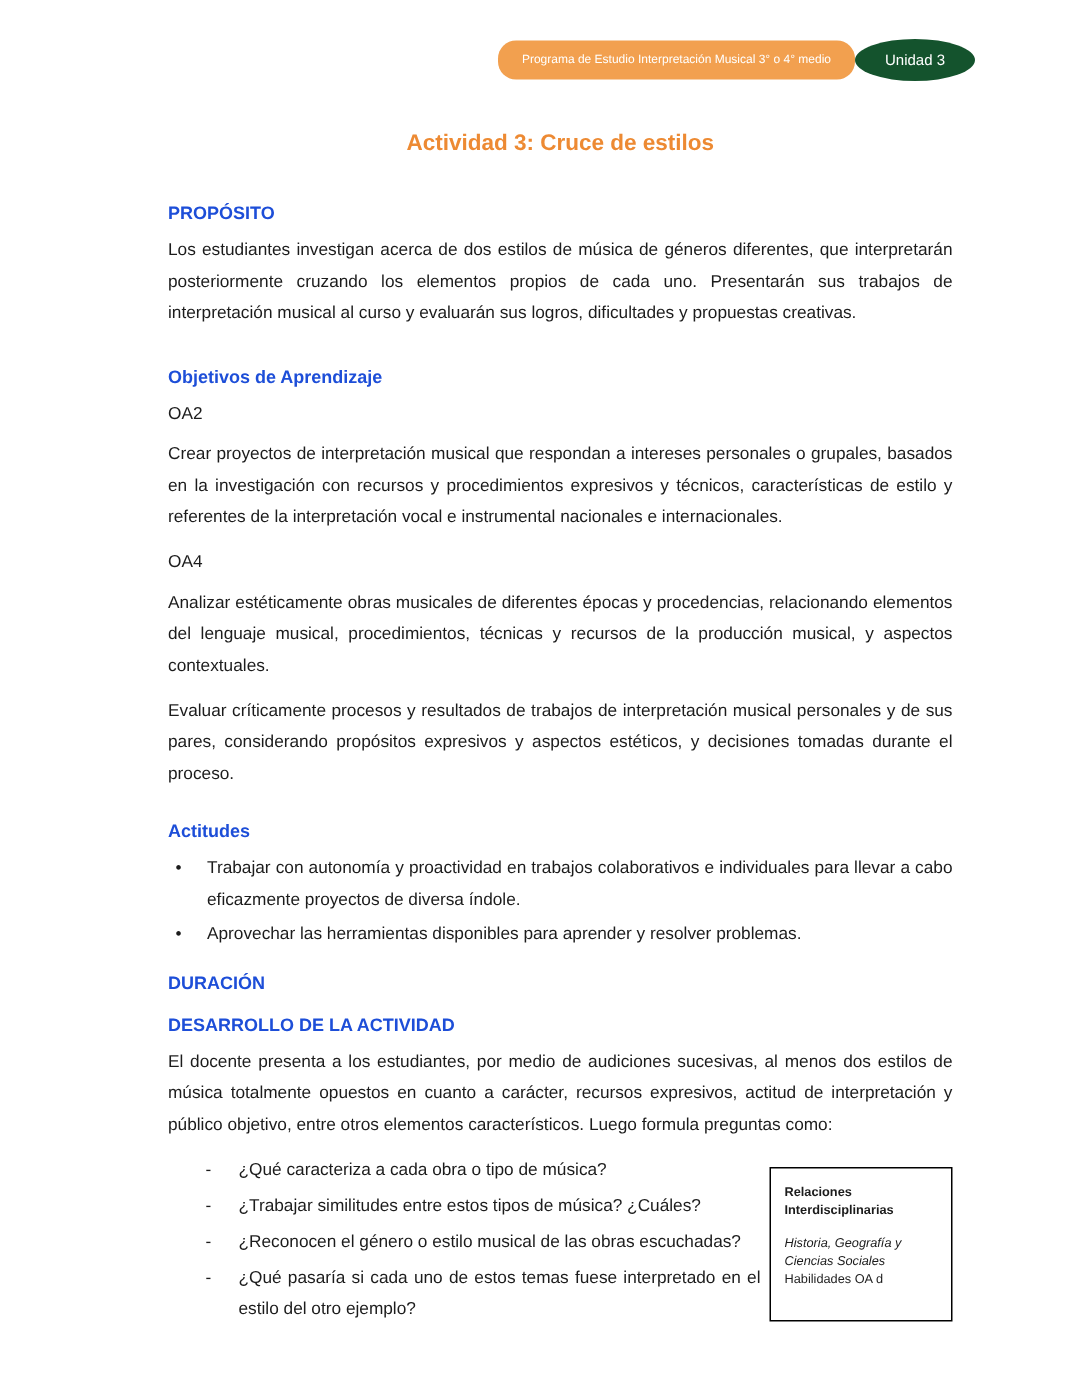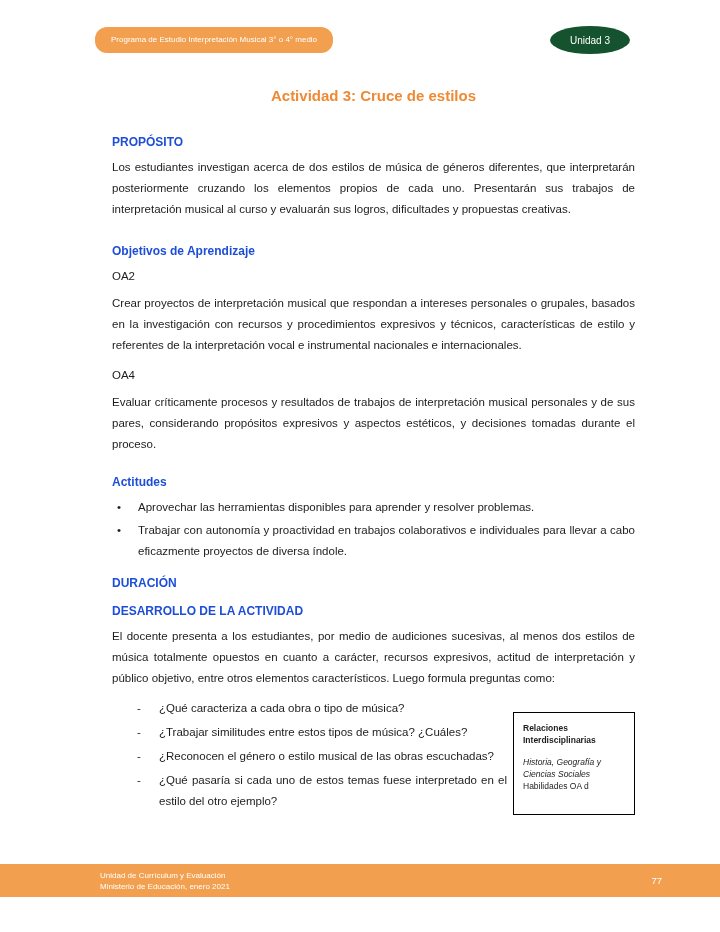--- a/index.html
+++ b/index.html
@@ -10,23 +10,23 @@
     height: 932px;
     background: #ffffff;
     margin: 0 auto;
     font-family: "Liberation Sans", sans-serif;
     color: #1c1c1c;
     overflow: hidden;
   }
   
   .header {
     display: flex;
-    justify-content: space-between;
-    align-items: center;
-    padding: 26px 90px 0 95px;
+    justify-content: flex-end;
+    align-items: center;
+    padding: 26px 70px 0 95px;
   }
   .badge-rect {
     background: #F2A04F;
     color: #ffffff;
     font-size: 8px;
     line-height: 10px;
     padding: 8px 16px;
     border-radius: 12px;
     white-space: nowrap;
   }
@@ -90,21 +90,21 @@
   }
   ul.dot-list li::before {
     content: "\2022";
     position: absolute;
     left: 3px;
     top: 0;
   }
   
   .dev-row {
     display: flex;
-    align-items: flex-end;
+    align-items: center;
     margin-top: 4px;
   }
   ul.dash-list {
     list-style: none;
     margin: 0;
     padding-left: 25px;
     flex: 1;
   }
   ul.dash-list li {
     position: relative;
@@ -180,27 +180,28 @@
 
     <h2 class="hd">PROPÓSITO</h2>
     <p class="body-p">Los estudiantes investigan acerca de dos estilos de música de géneros diferentes, que interpretarán posteriormente cruzando los elementos propios de cada uno. Presentarán sus trabajos de interpretación musical al curso y evaluarán sus logros, dificultades y propuestas creativas.</p>
 
     <h2 class="hd" style="margin-top:24px;">Objetivos de Aprendizaje</h2>
 
     <p class="oa-code">OA2</p>
     <p class="body-p">Crear proyectos de interpretación musical que respondan a intereses personales o grupales, basados en la investigación con recursos y procedimientos expresivos y técnicos, características de estilo y referentes de la interpretación vocal e instrumental nacionales e internacionales.</p>
 
     <p class="oa-code">OA4</p>
+    <p class="body-p">Analizar estéticamente obras musicales de diferentes épocas y procedencias, relacionando elementos del lenguaje musical, procedimientos, técnicas y recursos de la producción musical, y aspectos contextuales.</p>
 
     <p class="body-p">Evaluar críticamente procesos y resultados de trabajos de interpretación musical personales y de sus pares, considerando propósitos expresivos y aspectos estéticos, y decisiones tomadas durante el proceso.</p>
 
     <h2 class="hd" style="margin-top:20px;">Actitudes</h2>
     <ul class="dot-list">
+      <li>Trabajar con autonomía y proactividad en trabajos colaborativos e individuales para llevar a cabo eficazmente proyectos de diversa índole.</li>
       <li>Aprovechar las herramientas disponibles para aprender y resolver problemas.</li>
-      <li>Trabajar con autonomía y proactividad en trabajos colaborativos e individuales para llevar a cabo eficazmente proyectos de diversa índole.</li>
     </ul>
 
     <h2 class="hd">DURACIÓN</h2>
 
     <h2 class="hd">DESARROLLO DE LA ACTIVIDAD</h2>
     <p class="body-p">El docente presenta a los estudiantes, por medio de audiciones sucesivas, al menos dos estilos de música totalmente opuestos en cuanto a carácter, recursos expresivos, actitud de interpretación y público objetivo, entre otros elementos característicos. Luego formula preguntas como:</p>
 
     <div class="dev-row">
       <ul class="dash-list">
         <li>¿Qué caracteriza a cada obra o tipo de música?</li>
@@ -211,21 +212,14 @@
 
       <div class="side-box">
         <div class="box-title">Relaciones Interdisciplinarias</div>
         <div class="box-subjects">Historia, Geografía y Ciencias Sociales</div>
         <div class="box-skills">Habilidades OA d</div>
       </div>
     </div>
 
   </div>
 
-  <div class="footer">
-    <div class="footer-left">
-      <div>Unidad de Currículum y Evaluación</div>
-      <div>Ministerio de Educación, enero 2021</div>
-    </div>
-    <div class="footer-page">77</div>
-  </div>
 
 </div>
 
 </body></html>

